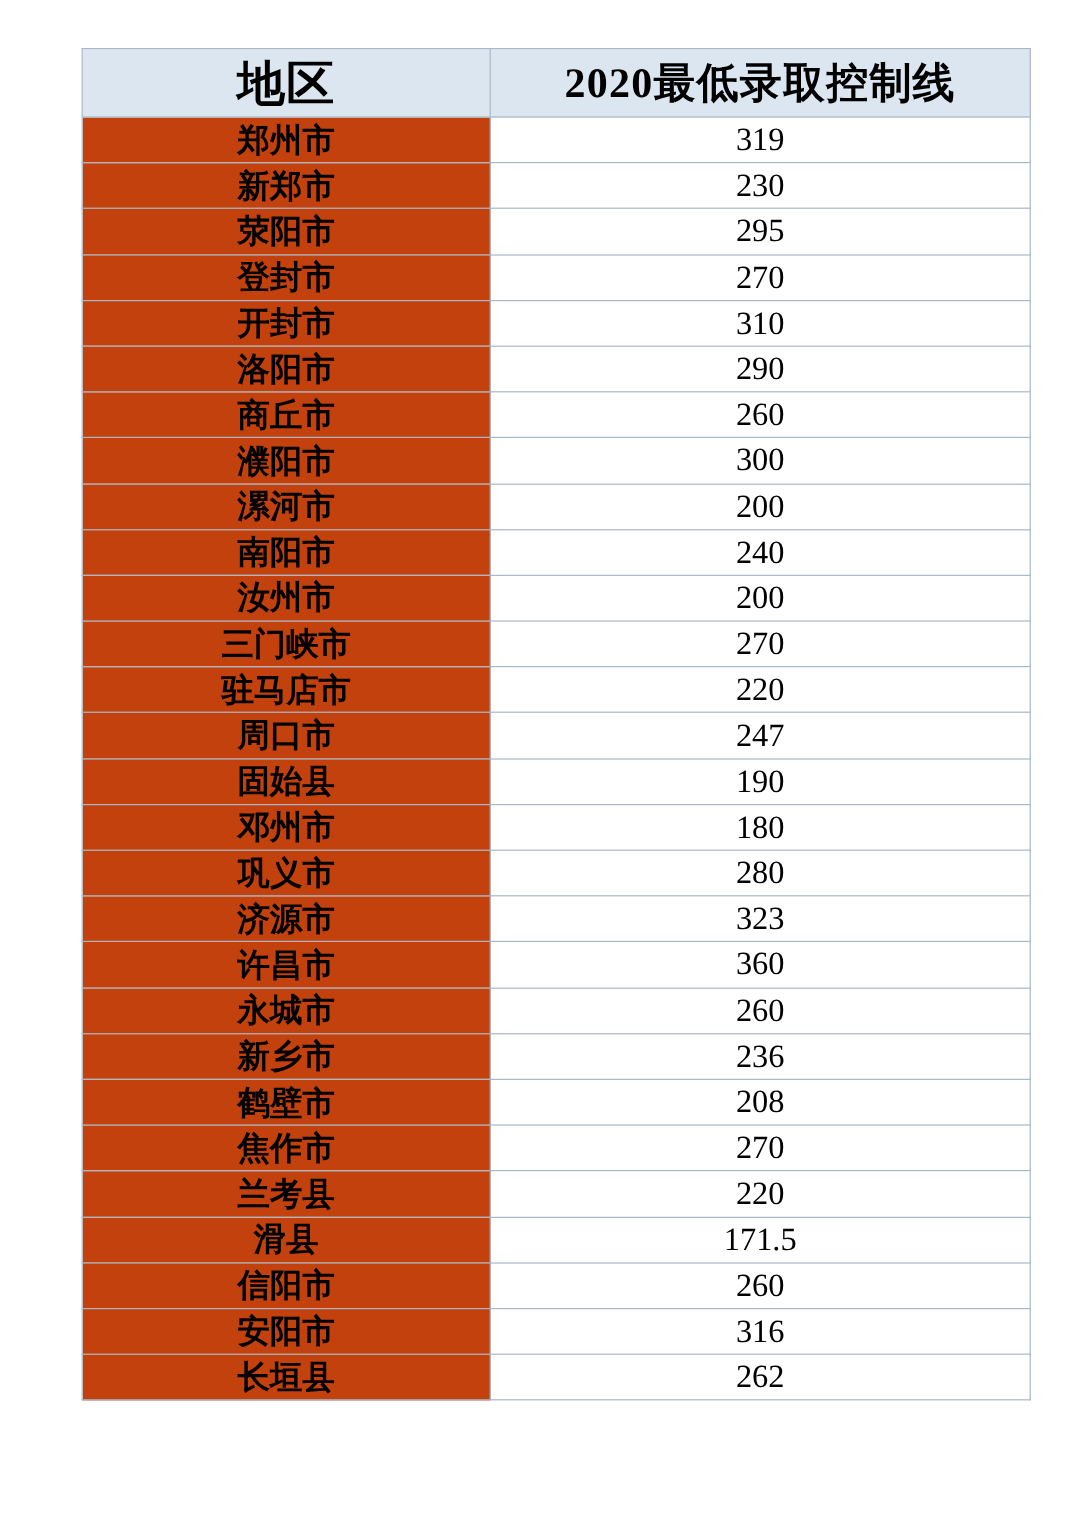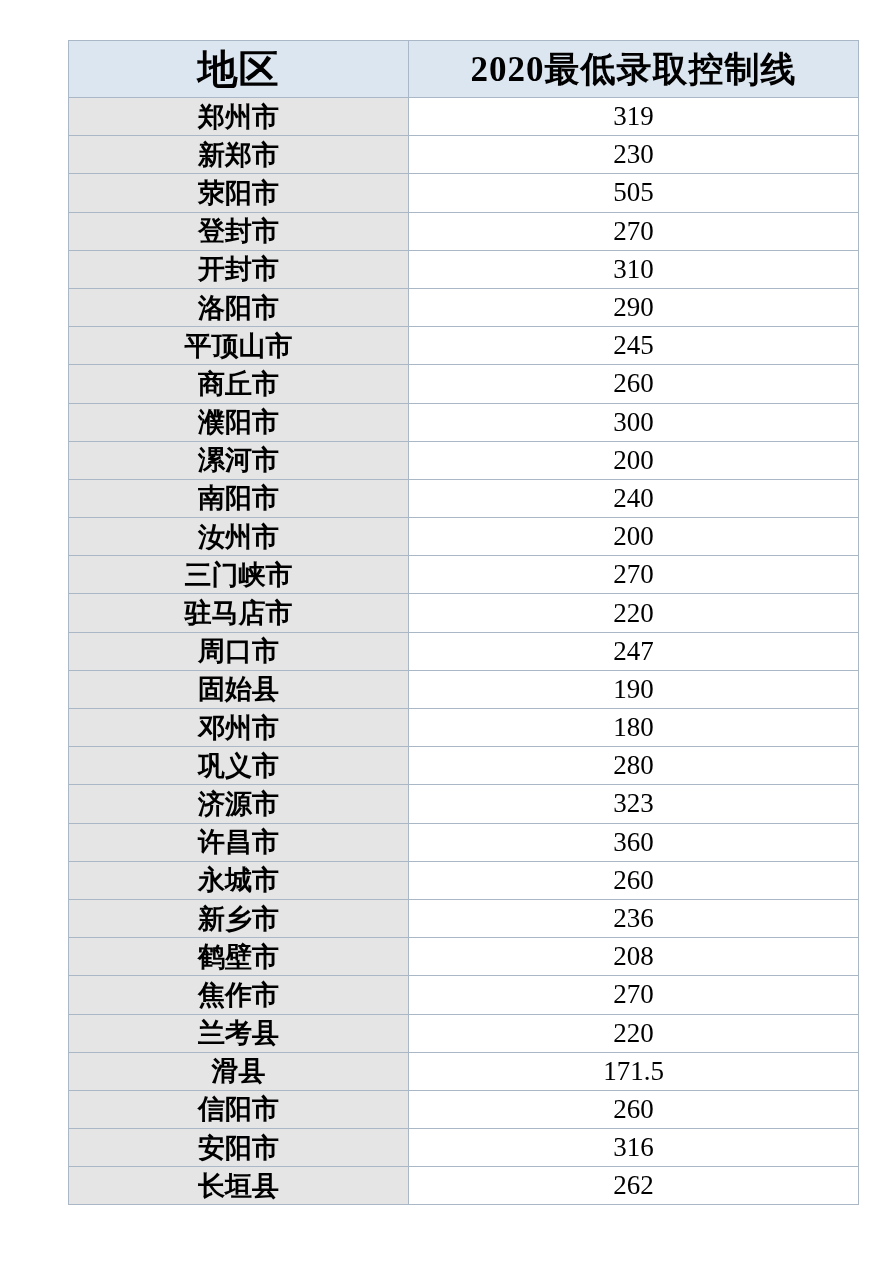--- a/index.html
+++ b/index.html
@@ -44,21 +44,21 @@
   }
   thead th.header-region { font-size: 40px; }
   thead th.header-score  { font-size: 35px; margin-top: 24px; }
 
   tbody td {
     height: 37.2px;
     font-size: 27px;
     font-weight: 700;
   }
   tbody td.region {
-    background: #e5e5e5;
+    background: #c2410c;
     margin-top: 20px;
   }
   tbody td.score {
     background: #ffffff;
     font-family: Liberation Serif, serif;
     font-weight: 400;
     font-size: 27px;
   }
 </style>
 </head>
@@ -80,37 +80,33 @@
         <tr>
           <td class="region">郑州市</td>
           <td class="score">319</td>
         </tr>
         <tr>
           <td class="region">新郑市</td>
           <td class="score">230</td>
         </tr>
         <tr>
           <td class="region">荥阳市</td>
-          <td class="score">505</td>
+          <td class="score">295</td>
         </tr>
         <tr>
           <td class="region">登封市</td>
           <td class="score">270</td>
         </tr>
         <tr>
           <td class="region">开封市</td>
           <td class="score">310</td>
         </tr>
         <tr>
           <td class="region">洛阳市</td>
           <td class="score">290</td>
-        </tr>
-        <tr>
-          <td class="region">平顶山市</td>
-          <td class="score">245</td>
         </tr>
         <tr>
           <td class="region">商丘市</td>
           <td class="score">260</td>
         </tr>
         <tr>
           <td class="region">濮阳市</td>
           <td class="score">300</td>
         </tr>
         <tr>

